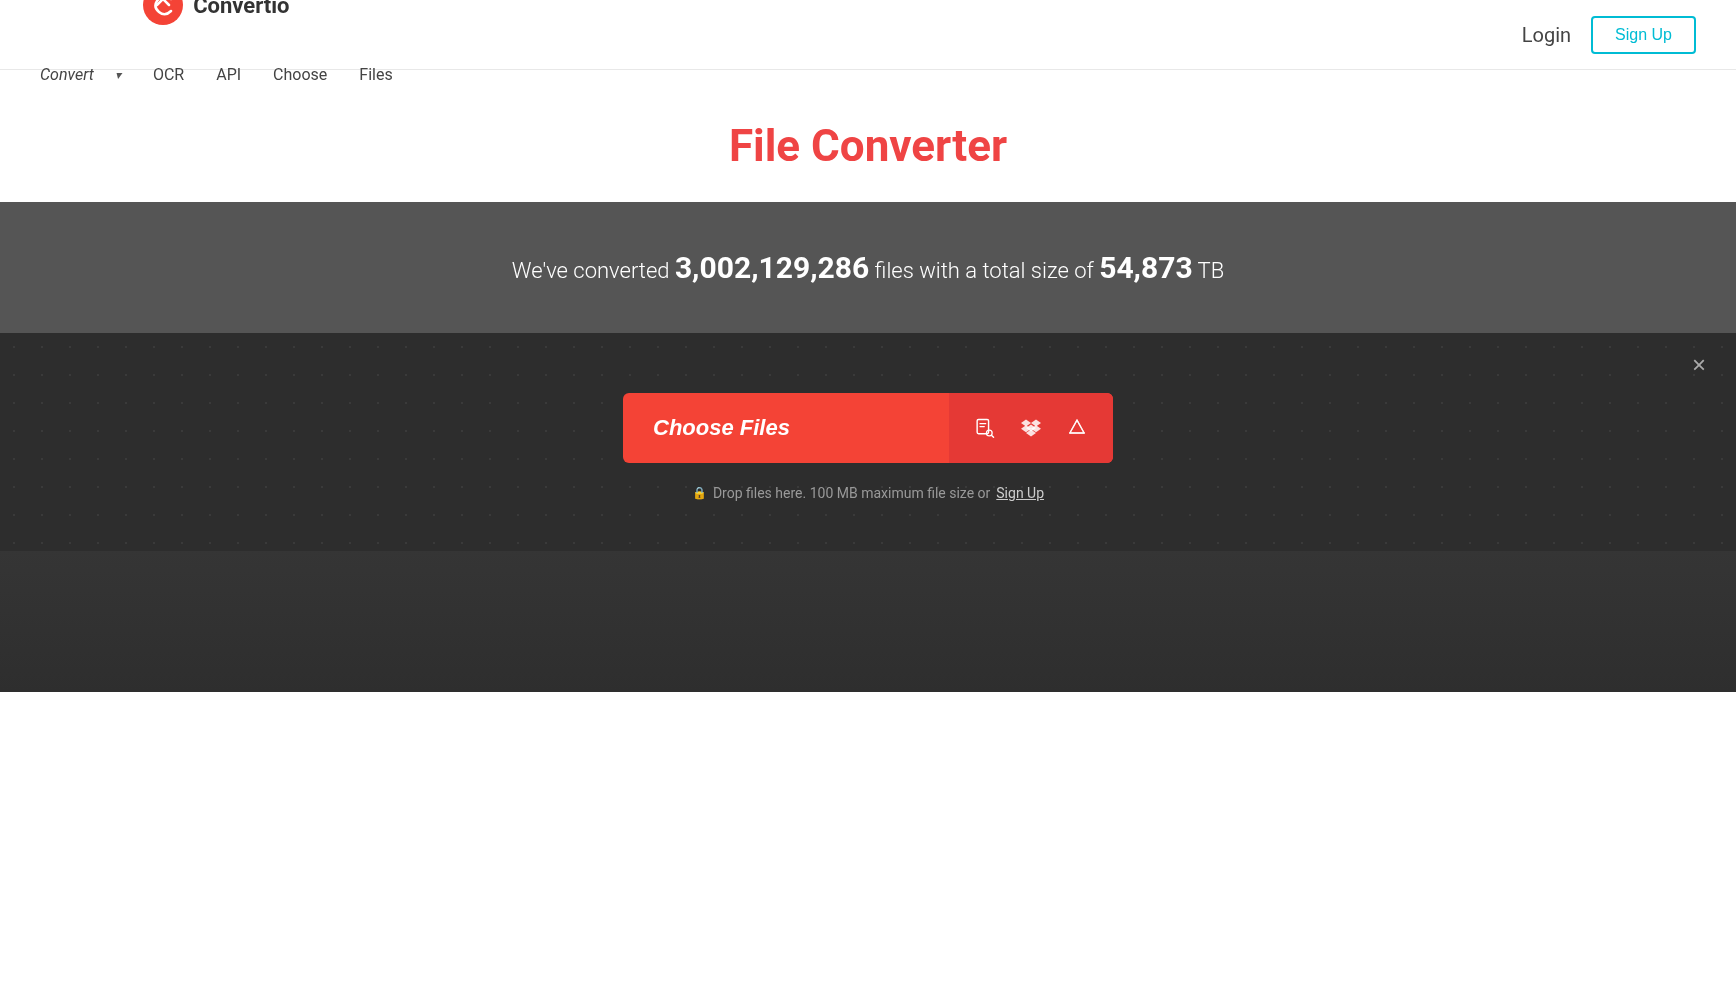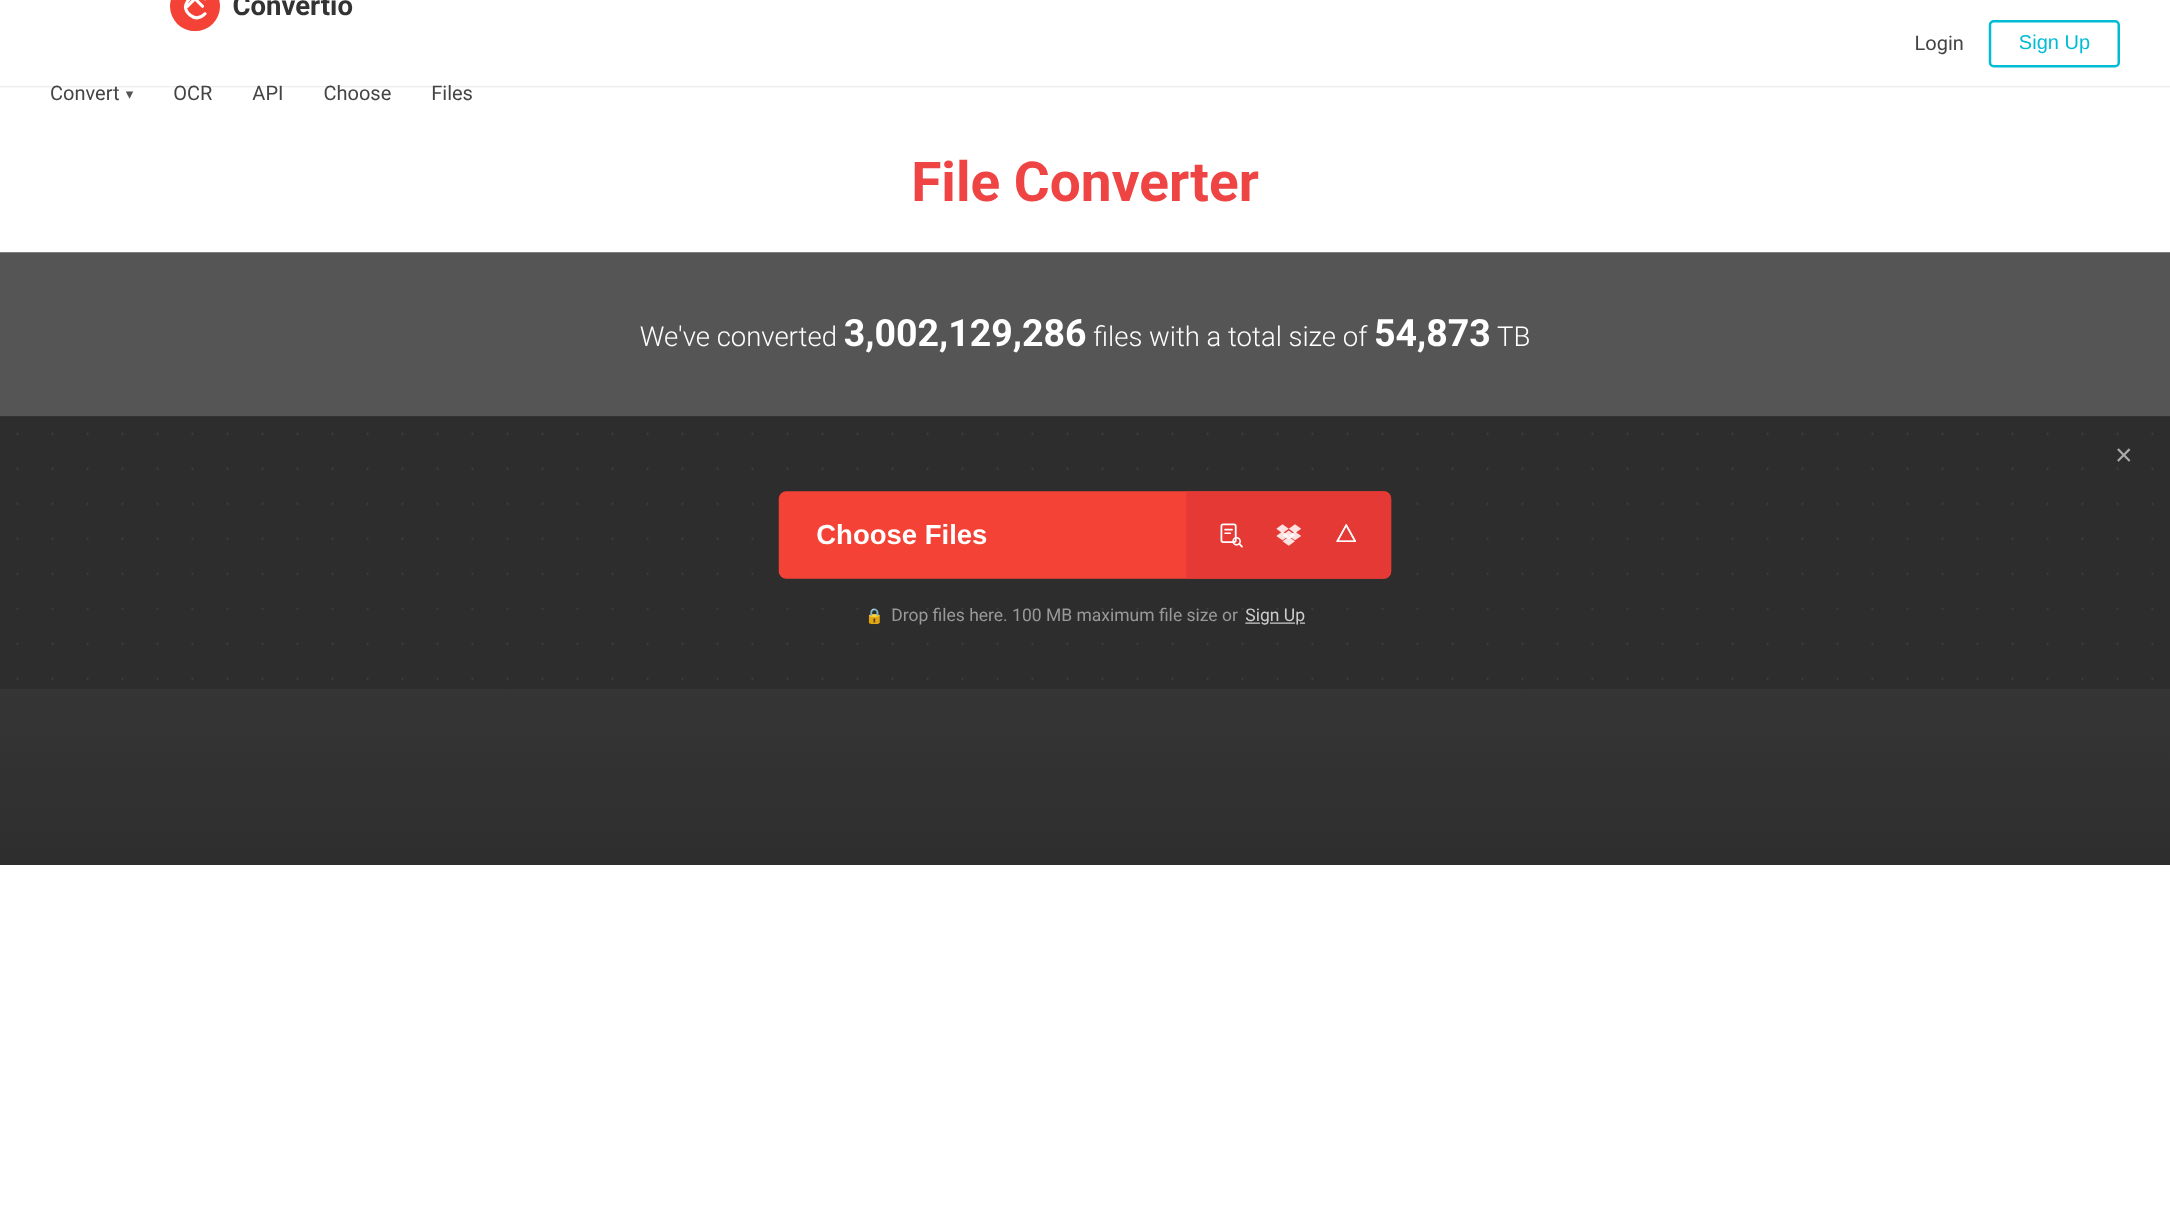--- a/index.html
+++ b/index.html
@@ -44,35 +44,36 @@
     }
     .nav-links a {
       text-decoration: none;
       color: #444;
       font-size: 16px;
       font-weight: 400;
     }
     .nav-convert {
       display: flex;
       align-items: center;
-      gap: 5px;
+      gap: 21px;
+      font-style: italic;
     }
     .chevron-down {
       font-size: 12px;
       color: #555;
     }
     .navbar-right {
       display: flex;
       align-items: center;
       gap: 20px;
     }
     .login-link {
       text-decoration: none;
       color: #444;
-      font-size: 16px;
+      font-size: 20px;
     }
     .signup-btn {
       border: 2px solid #00bcd4;
       color: #00bcd4;
       background: transparent;
       padding: 8px 22px;
       border-radius: 4px;
       font-size: 16px;
       cursor: pointer;
       font-weight: 500;
@@ -158,20 +159,21 @@
       height: 70px;
       min-width: 490px;
     }
     .choose-files-label {
       flex: 1;
       color: #fff;
       font-size: 22px;
       font-weight: 600;
       padding: 0 30px;
       text-align: left;
+      font-style: italic;
     }
     .choose-files-icons {
       display: flex;
       align-items: center;
       background: #e53935;
       height: 100%;
       padding: 0 22px;
       gap: 18px;
     }
     .choose-files-icons .icon-btn {

